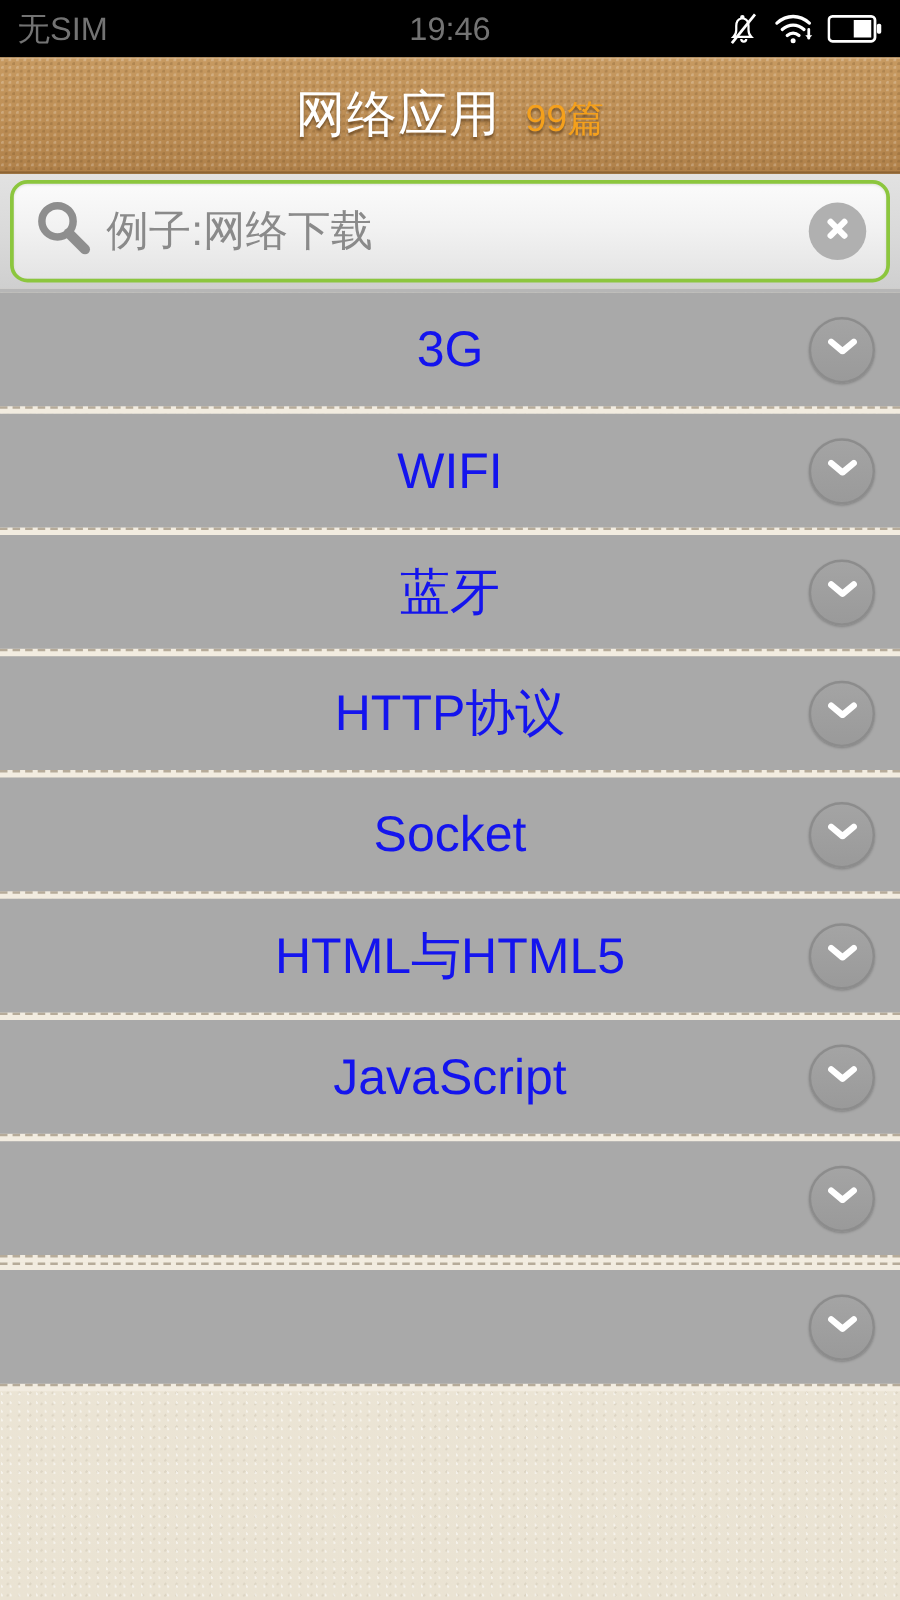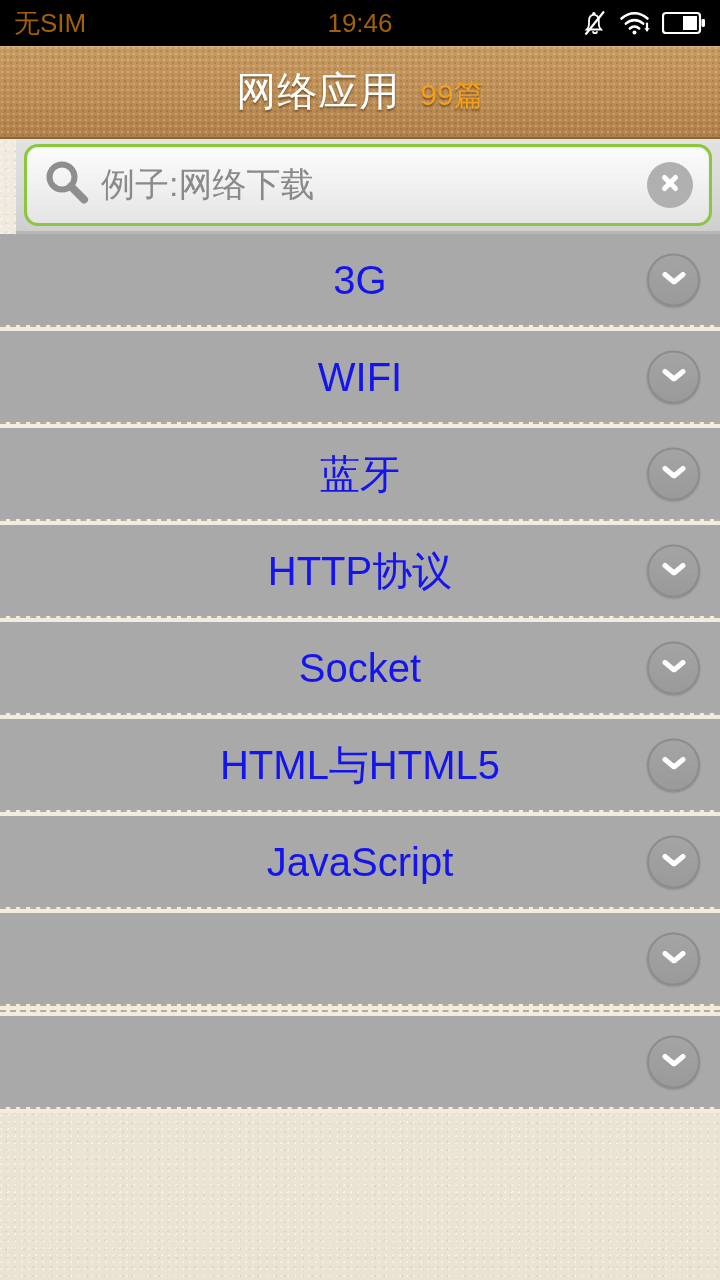--- a/index.html
+++ b/index.html
@@ -22,21 +22,21 @@
       radial-gradient(circle at 70% 80%, rgba(190,180,160,0.30) 0 1px, transparent 1px),
       linear-gradient(180deg, #f1ece0 0%, #eae3d3 100%);
     background-size: 7px 7px, 9px 9px, 100% 100%;
   }
 
   
   .statusbar {
     position: relative;
     height: 46px;
     background: #000;
-    color: #a16207;
+    color: #737373;
     display: flex;
     align-items: center;
     padding: 0 14px;
     box-sizing: border-box;
   }
   .sb-carrier {
     font-size: 26px;
     letter-spacing: 0px;
     white-space: nowrap;
   }
@@ -92,21 +92,20 @@
 
   
   .searchbar {
     height: 95px;
     box-sizing: border-box;
     background: linear-gradient(180deg, #e2e2e2 0%, #d9d9d9 55%, #cfcfcf 100%);
     border-bottom: 3px solid #b6b6b6;
     display: flex;
     align-items: center;
     padding: 0 8px;
-    margin-left: 16px;
   }
   .searchfield {
     position: relative;
     flex: 1;
     height: 82px;
     box-sizing: border-box;
     border: 3px solid #8cc63e;
     border-radius: 14px;
     background: linear-gradient(180deg, #fbfbfb 0%, #f2f2f2 45%, #e4e4e4 100%);
     display: flex;

